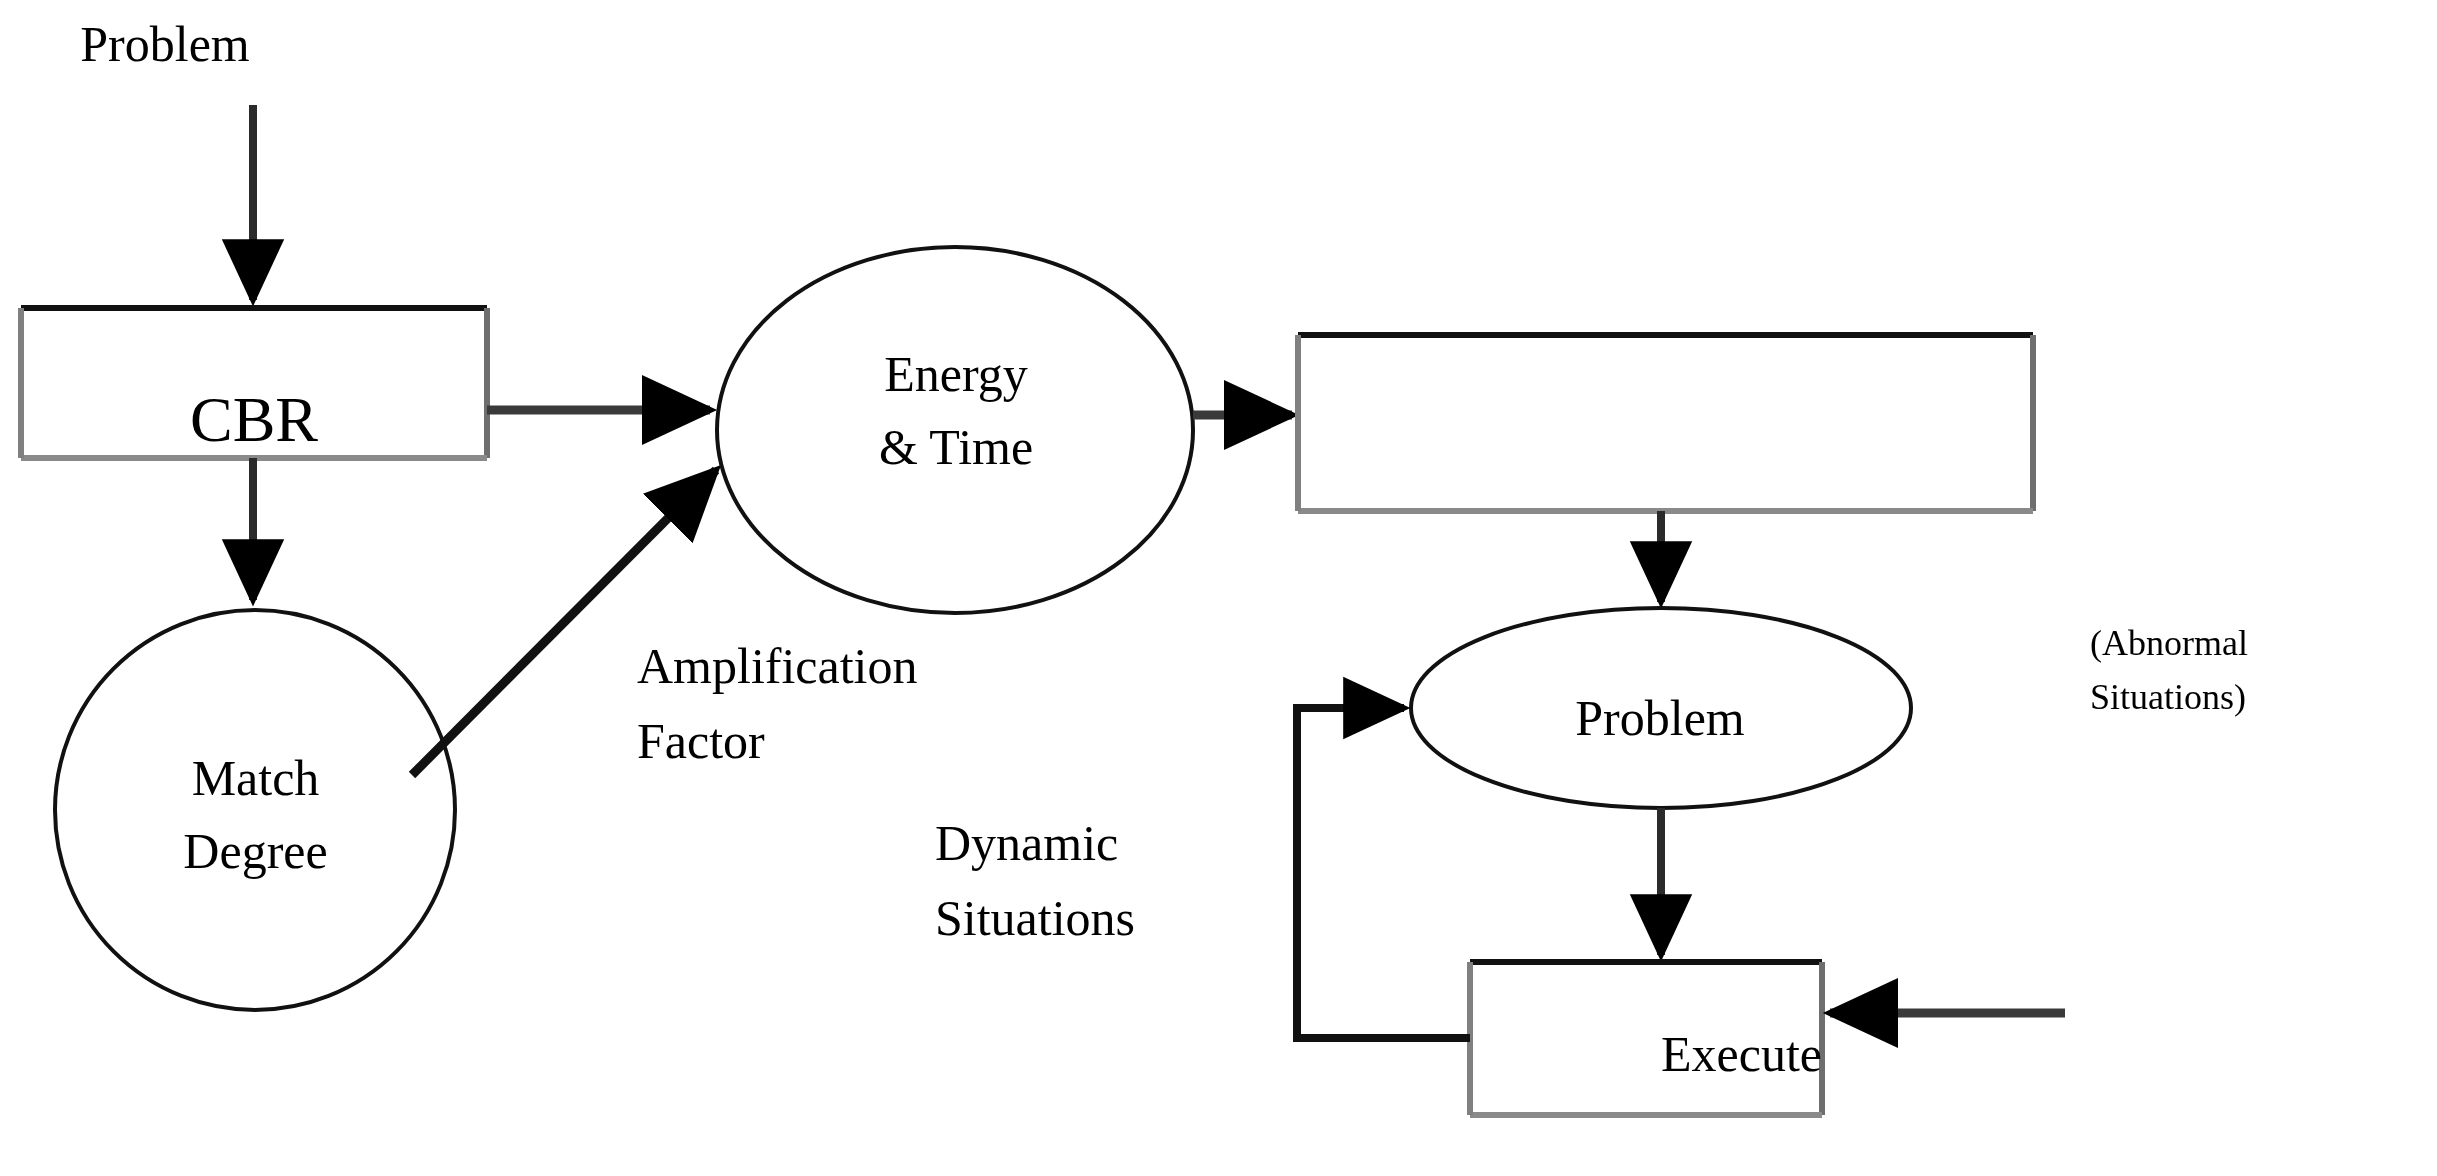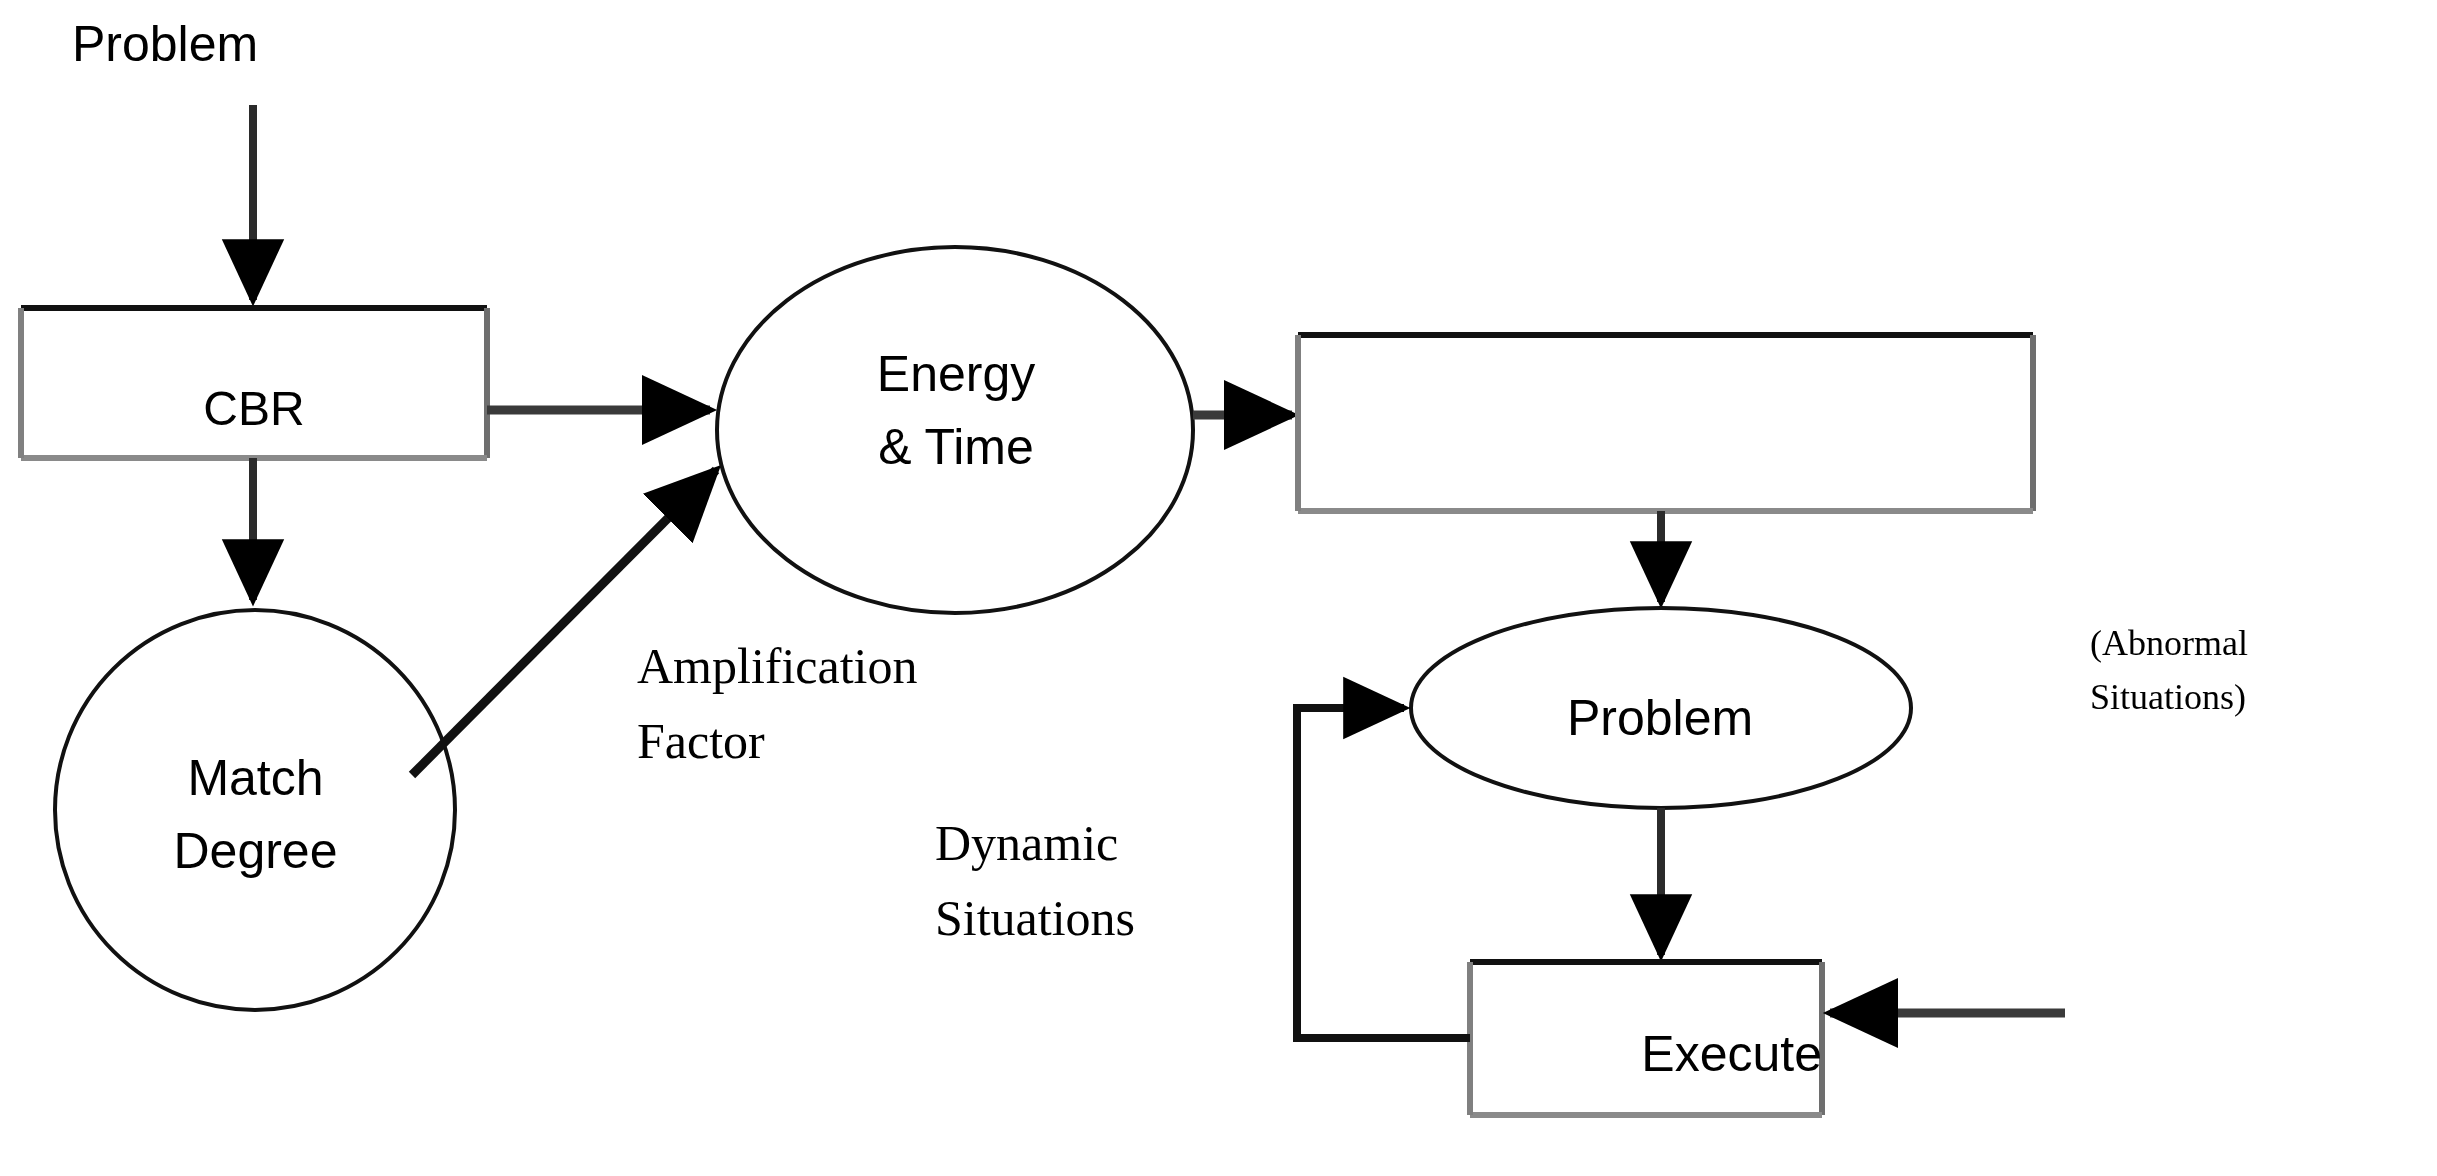--- a/index.html
+++ b/index.html
@@ -19,38 +19,38 @@
     position: absolute;
     left: 0;
     top: 0;
     width: 2437px;
     height: 1176px;
     pointer-events: none;
   }
   .node-label {
     position: absolute;
     color: #000000;
-    font-family: Liberation Sans, sans-serif;
+    font-family: Liberation Serif, serif;
     text-align: center;
     line-height: 1.45;
     white-space: pre-line;
     pointer-events: none;
     user-select: none;
   }
   .free-label {
     position: absolute;
     color: #000000;
     font-family: "Liberation Serif", "DejaVu Serif", serif;
     line-height: 1.5;
     white-space: pre-line;
     pointer-events: none;
     user-select: none;
   }
   .t-problem  { left: 0px;    top: 8px;    width: 330px; font-size: 50px; text-align: center; }
-  .t-cbr      { left: 21px;   top: 374px;  width: 466px; font-size: 48px; }
+  .t-cbr      { left: 21px;   top: 374px;  width: 466px; font-size: 64px; }
   .t-match    { left: 56px;   top: 742px;  width: 399px; font-size: 50px; }
   .t-energy   { left: 718px;  top: 338px;  width: 476px; font-size: 50px; }
   .t-optim    { left: 1298px; top: 388px;  width: 735px; font-size: 50px; }
   .t-schedule { left: 1410px; top: 682px;  width: 500px; font-size: 50px; }
   .t-execute  { left: 1470px; top: 1018px; width: 352px; font-size: 50px; text-align: right; }
   .t-amp      { left: 592px;  top: 629px;  font-size: 50px; margin-left: 45px; }
   .t-dyn      { left: 935px;  top: 806px;  font-size: 50px; }
   .t-abnormal { left: 2090px; top: 616px;  font-size: 36px; }
   .hit {
     position: absolute;

